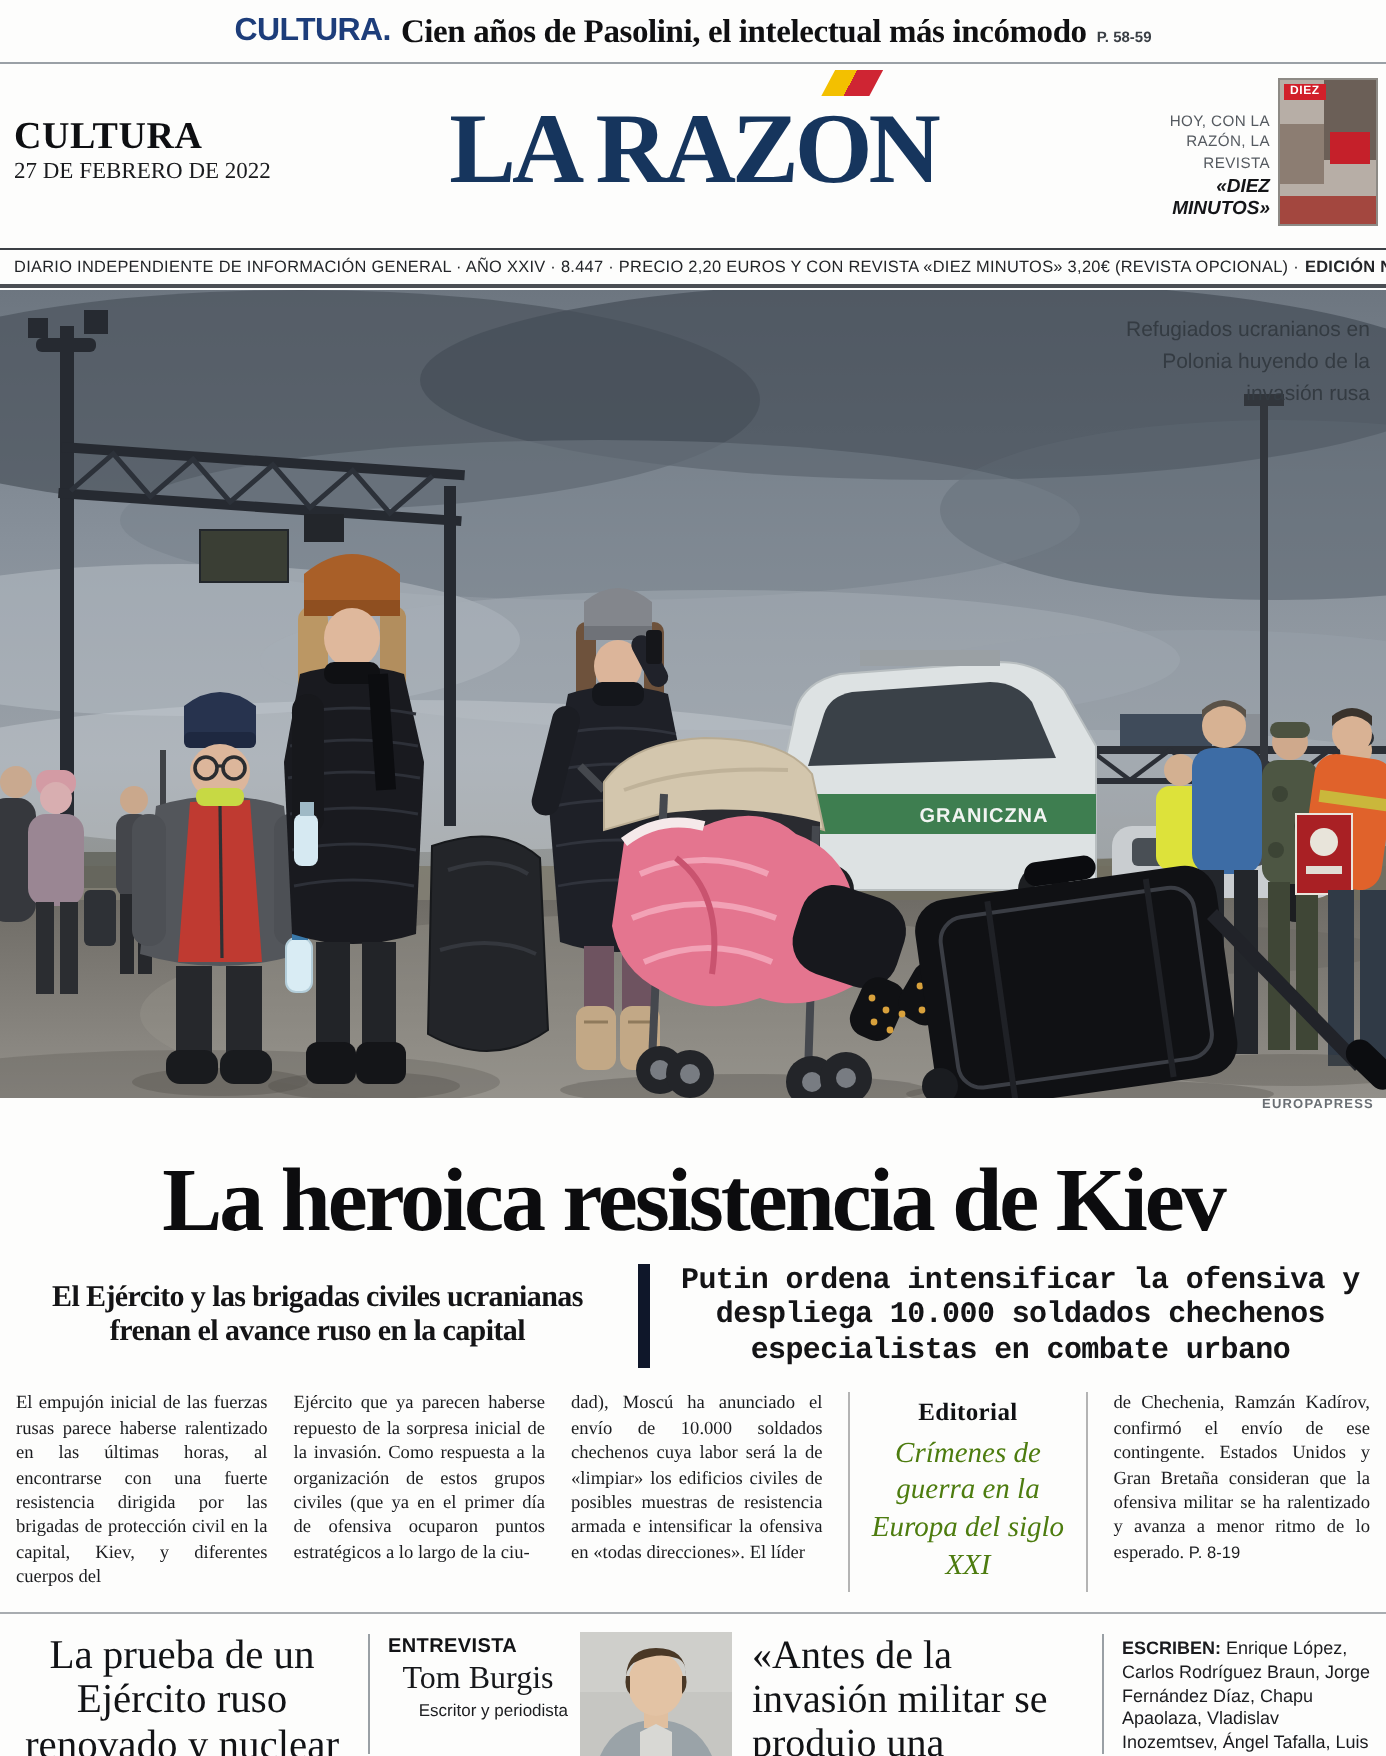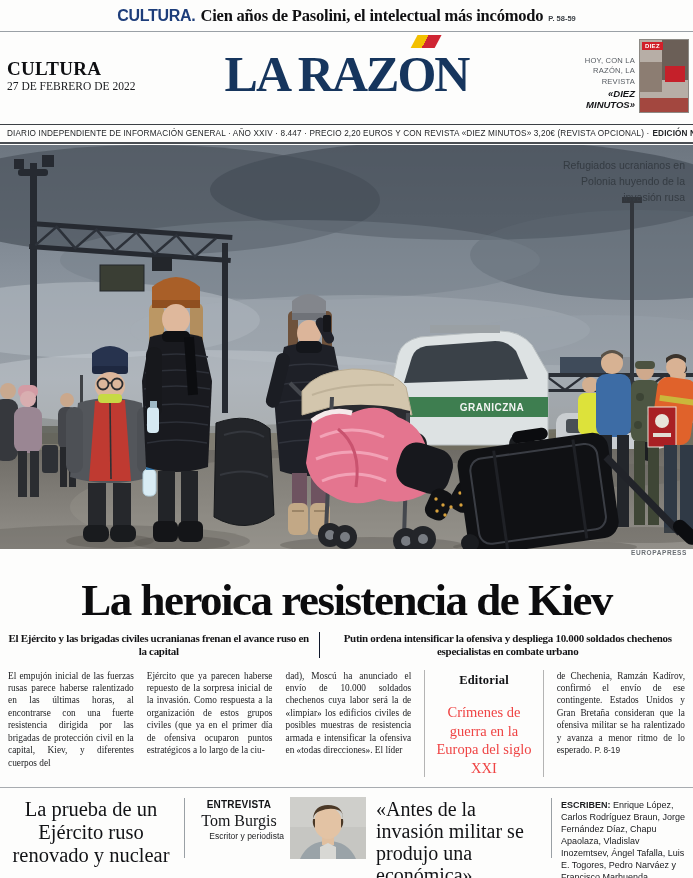--- a/index.html
+++ b/index.html
@@ -46,39 +46,39 @@
   .caption{ position:absolute; top:13px; right:8px; width:142px; text-align:right;
     font-family:"Liberation Sans",sans-serif; font-weight:normal; font-size:10.5px;
     line-height:1.5; color:#343b42;}
   .credit{ height:11px; text-align:right; padding-right:6px;
     font-family:"Liberation Sans",sans-serif; font-weight:bold; font-size:6.5px;
     letter-spacing:.6px; color:#6a6f74;}
   
   .headline{ text-align:center; font-weight:bold; font-size:45px; line-height:1.0;
     letter-spacing:-1.5px; color:#0c0c0e; margin-top:18px;}
   .subheads{ display:flex; align-items:center; margin:9px 8px 0;}
-  .subheads .sh{ font-weight:bold; font-size:11px; line-height:1.16; letter-spacing:-0.3px;
+  .subheads .sh{ font-weight:bold; font-size:15px; line-height:1.16; letter-spacing:-0.3px;
     text-align:center; color:#141416;}
   .subheads .shl{ flex:0 0 46%; padding-right:10px;}
-  .subheads .shr{ flex:1; border-left:1px solid #0f172a; padding-left:10px; height:100%;
-    display:flex; align-items:center;}
+  .subheads .shr{ flex:1; border-left:6px solid #0f172a; padding-left:10px; height:100%;
+    display:flex; align-items:center;font-family:Liberation Mono, monospace;}
   .bodycols{ display:grid; grid-template-columns:1fr 1fr 1fr 0.95fr 1.02fr; gap:0 13px;
     margin:12px 8px 0; font-size:9.3px; line-height:1.34; text-align:justify; color:#1b1c1f;}
   .bodycols .pg{ font-family:"Liberation Sans",sans-serif; font-weight:normal; font-size:8.3px;}
   .editorial{ border-left:1px solid #b4b4b4; border-right:1px solid #b4b4b4;
     padding:2px 8px 0; text-align:center;}
   .editorial .el{ font-weight:bold; font-size:12.5px; letter-spacing:.2px; color:#101114;}
-  .editorial .et{ font-size:14.5px; line-height:1.28; margin-top:15px; color:#ef4444;}
+  .editorial .et{ font-style:italic; font-size:14.5px; line-height:1.28; margin-top:3px; color:#4d7c0f;}
   .rule{ border-top:1px solid #a8acb0; margin-top:10px;}
   
   .bottomrow{ display:flex; margin:8px 7px 0; height:64px;}
   .b-left{ width:168px; font-size:20.5px; line-height:1.1; text-align:center; color:#121316; padding-top:2px;}
   .vsep{ border-left:1px solid #9aa0a5; margin:2px 9px; }
   .intv{ width:90px; padding-top:3px;}
-  .intv .lab{ font-family:"Liberation Sans",sans-serif; font-weight:bold; font-size:10px; letter-spacing:.2px; text-align:center; color:#121316;}
+  .intv .lab{ font-family:"Liberation Sans",sans-serif; font-weight:bold; font-size:10px; letter-spacing:.2px; color:#121316;}
   .intv .name{ font-size:16px; text-align:center; margin-top:2px; color:#16171a;}
   .intv .role{ font-family:"Liberation Sans",sans-serif; font-size:8.5px; line-height:1.25; text-align:right; margin-top:1px; color:#1c1d20;}
   .portrait{ width:76px; height:62px; margin:1px 4px 0 6px; overflow:hidden; background:#c6c6c2;}
   .quote{ width:172px; font-size:20px; line-height:1.1; padding-left:6px; color:#121316; padding-top:2px;}
   .escriben{ flex:1; font-family:"Liberation Sans",sans-serif; font-size:9px; line-height:1.32;
     color:#1a1b1e; padding-top:4px;}
 </style>
 </head>
 <body>
 

